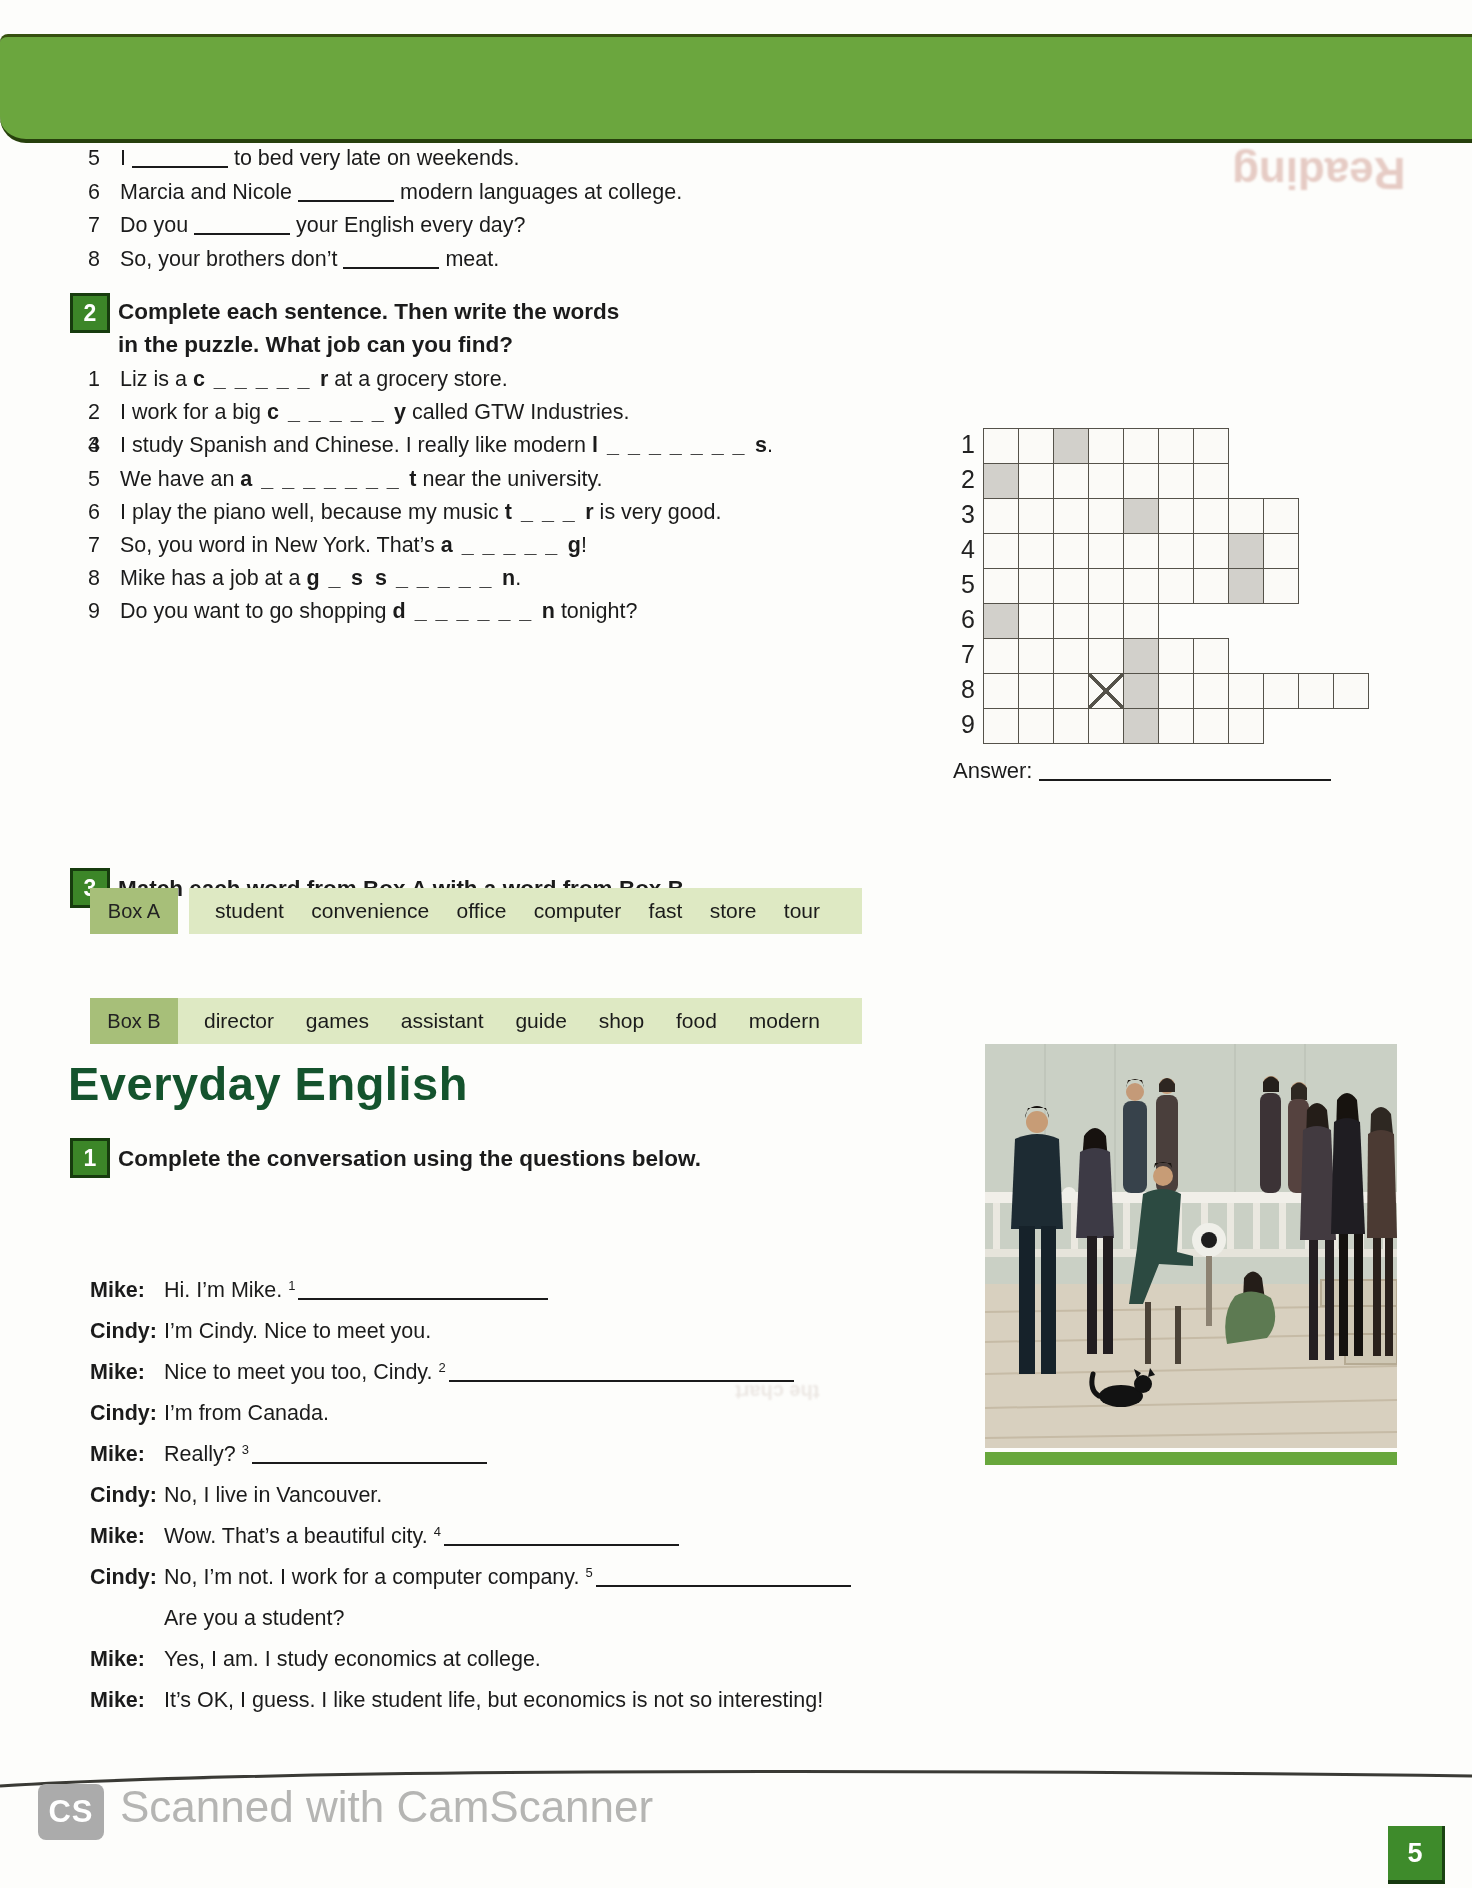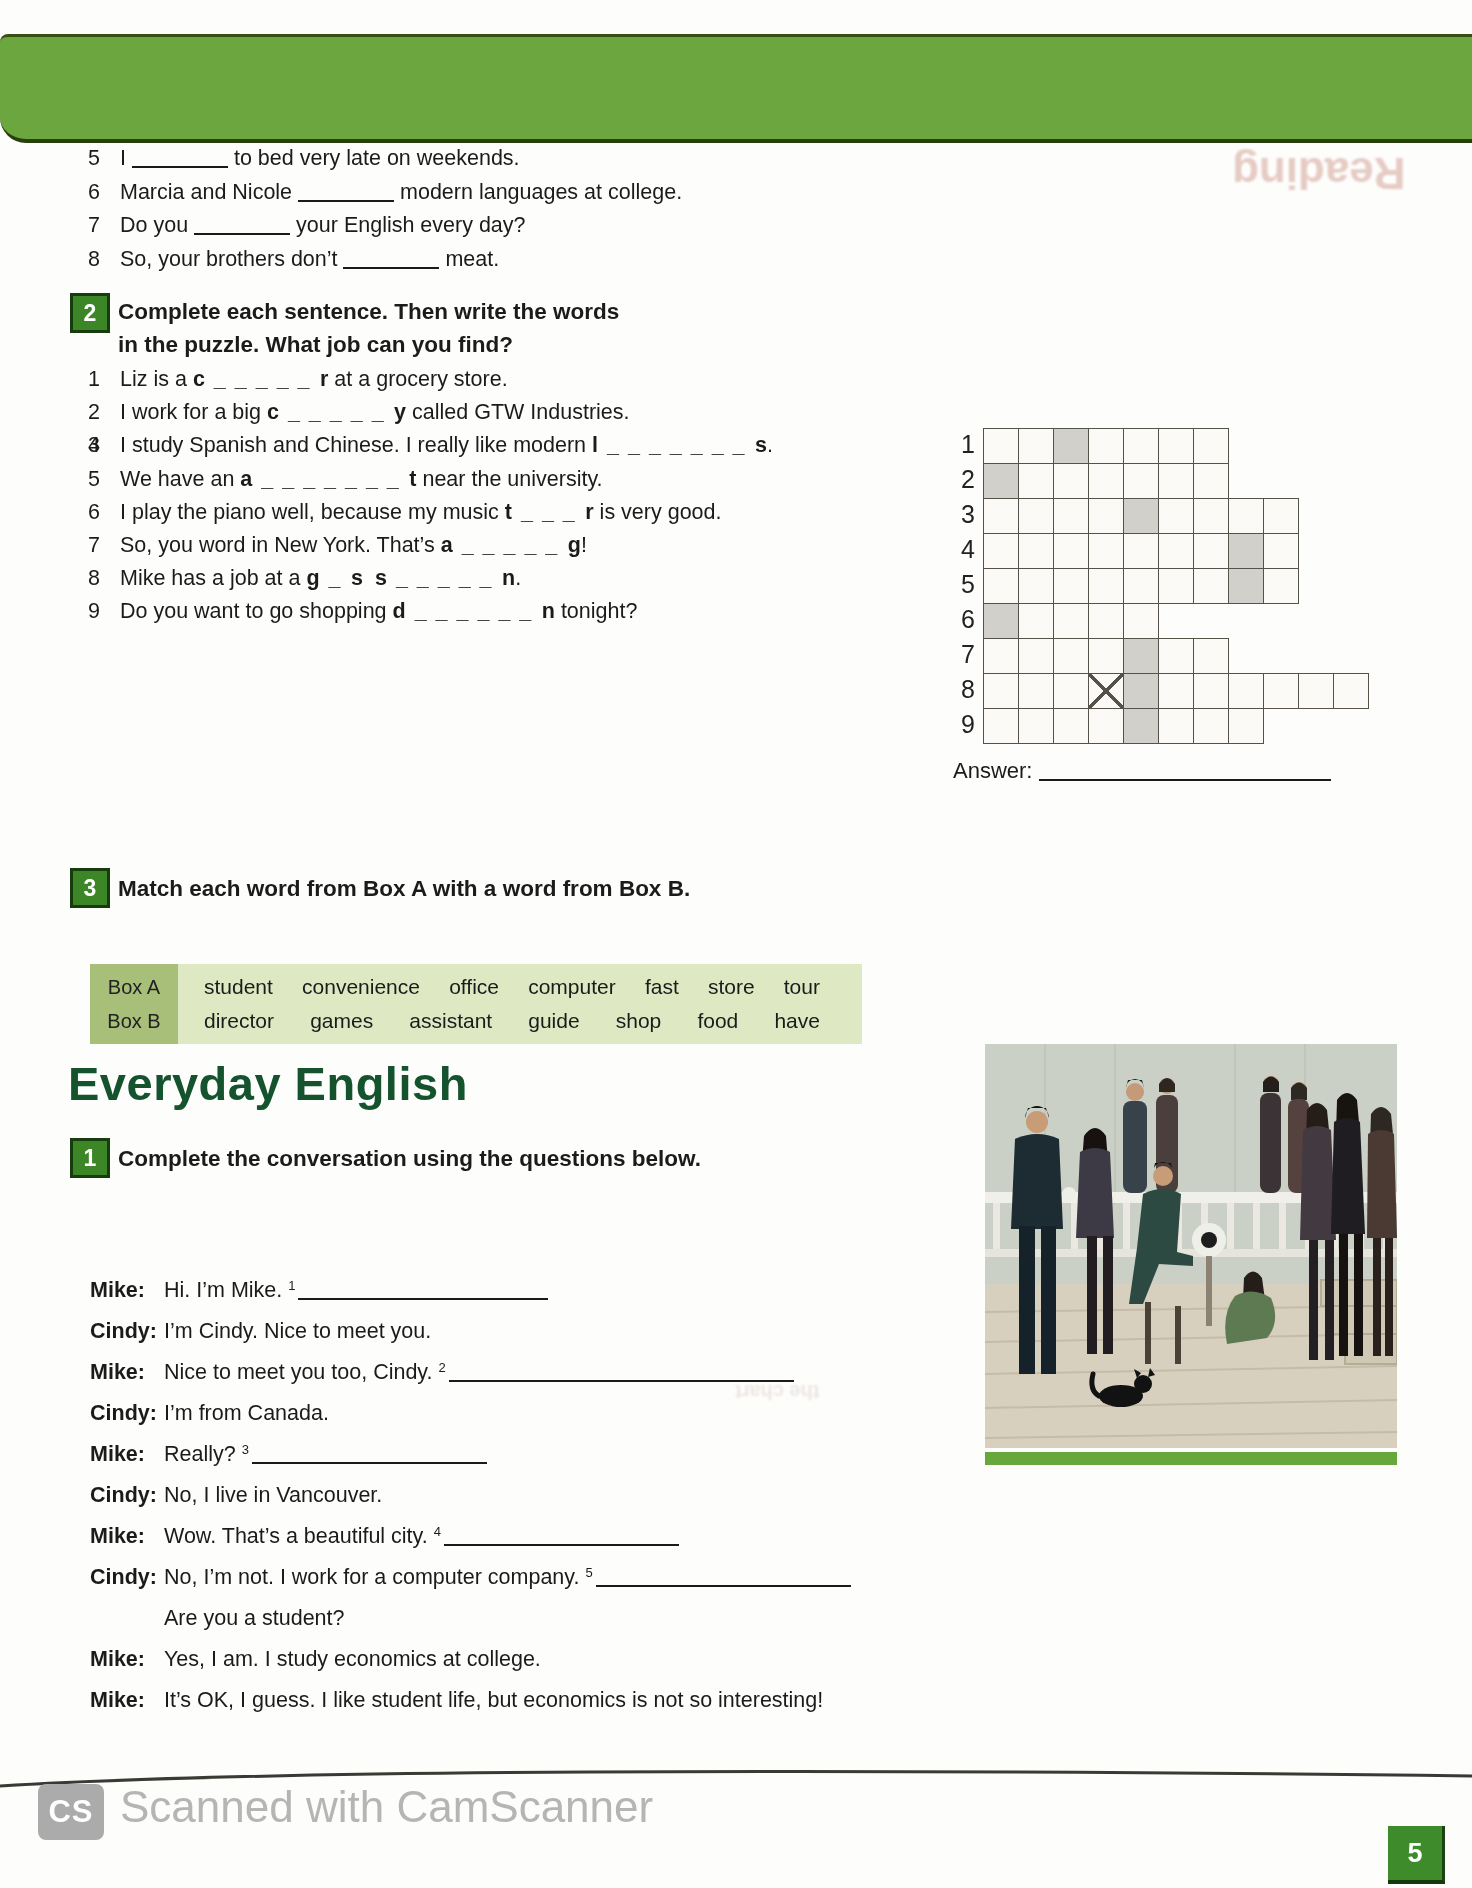--- a/index.html
+++ b/index.html
@@ -178,42 +178,42 @@
       <div class="cell" style="left: 210px; top: 280px;"></div>
       <div class="cell" style="left: 245px; top: 280px;"></div>
     </div>
   <div class="answer">
     <span>Answer:</span>
     <span class="blank" style="width:292px;"></span>
   </div>
 
   <div class="badge" style="left:70px;top:868px;">3</div>
   <div class="exhead" style="left:118px;top:872px;">Match each word from Box A with a word from Box B.</div>
-  <div class="mbox" style="top:964px;">
+  <div class="mbox" style="top:888px;gap:11px;">
     <div class="mlabel">Box A</div>
     <div class="mwords">
         <span>student</span>
         <span>convenience</span>
         <span>office</span>
         <span>computer</span>
         <span>fast</span>
         <span>store</span>
         <span>tour</span>
       </div>
   </div>
   <div class="mbox" style="top:998px;">
     <div class="mlabel">Box B</div>
     <div class="mwords">
         <span>director</span>
         <span>games</span>
         <span>assistant</span>
         <span>guide</span>
         <span>shop</span>
         <span>food</span>
-        <span>have</span>
+        <span>modern</span>
       </div>
   </div>
 
   <div class="bigtitle">Everyday English</div>
   <div class="badge" style="left:70px;top:1138px;">1</div>
   <div class="exhead" style="left:118px;top:1142px;">Complete the conversation using the questions below.</div>
   <div class="convo">
       <div class="cline"><span class="speaker">Mike:</span><span><span>Hi. I’m Mike. </span><sup class="supnum">1</sup><span class="blank" style="width: 250px;"></span></span></div>
       <div class="cline"><span class="speaker">Cindy:</span><span><span>I’m Cindy. Nice to meet you.</span></span></div>
       <div class="cline"><span class="speaker">Mike:</span><span><span>Nice to meet you too, Cindy. </span><sup class="supnum">2</sup><span class="blank" style="width: 345px;"></span></span></div>

